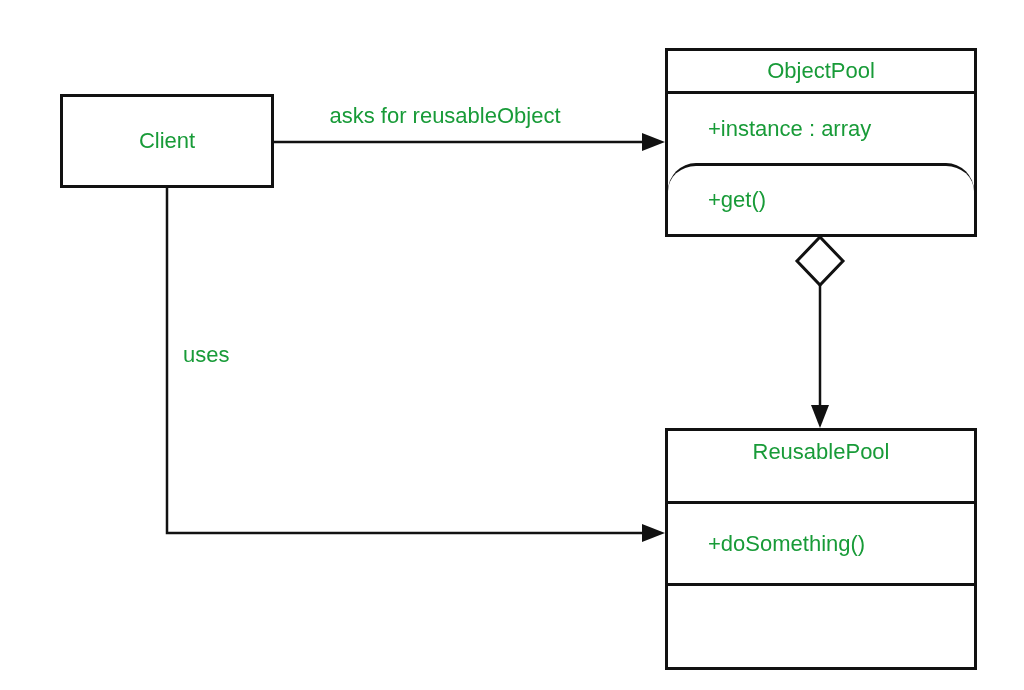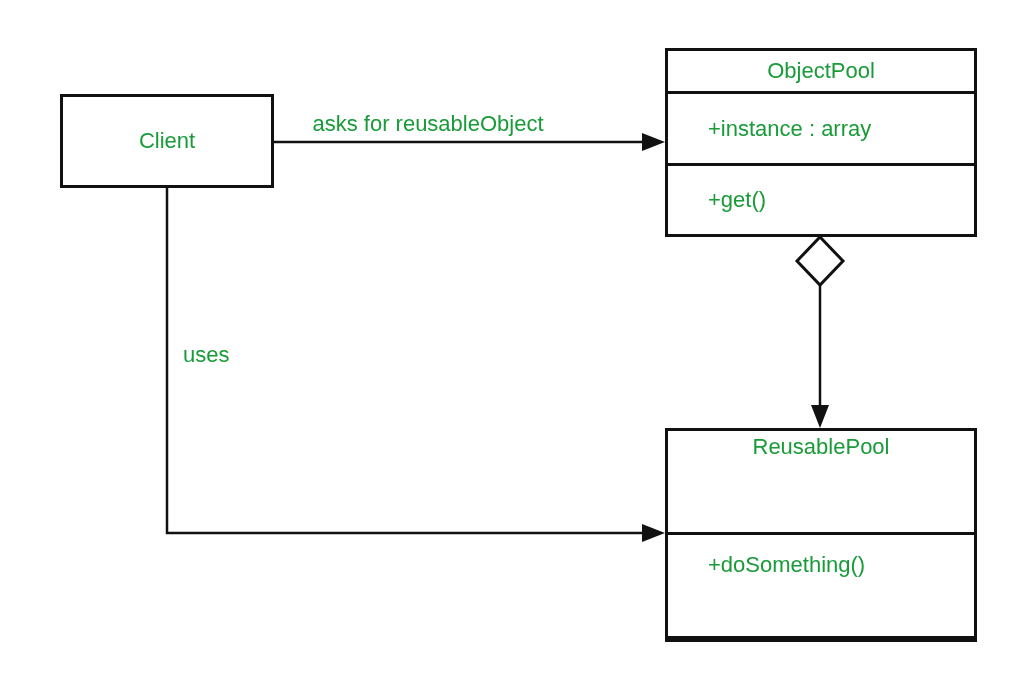--- a/index.html
+++ b/index.html
@@ -55,25 +55,24 @@
     height: 100%;
     font-size: 22px;
   }
   .edge-label {
     position: absolute;
     font-size: 22px;
     z-index: 1;
     white-space: nowrap;
   }
   #label-asks {
-    left: 263px;
+    left: 280px;
     top: 103px;
     width: 330px;
     text-align: center;
-    margin-top: 8px;
   }
   #label-uses {
     left: 183px;
     top: 342px;
   }
 </style>
 </head>
 <body>
 
 <div id="canvas" style="--accent: #189b38; --line: #111111; --bg: #ffffff;">
@@ -97,24 +96,24 @@
     </g>
   </svg>
 
   <div class="uml-box" style="left:60px; top:94px; width:214px; height:94px;">
     <div class="single-label">Client</div>
   </div>
 
   <div class="uml-box" style="left:665px; top:48px; width:312px; height:189px;">
     <div class="uml-title" style="height:40px;text-align:right;">ObjectPool</div>
     <div class="compartment" style="height:72px;">+instance : array</div>
-    <div class="compartment" style="flex:1;">+get()</div>
+    <div class="compartment" style="flex:1;border-radius:28px;">+get()</div>
   </div>
 
-  <div class="uml-box" style="left:665px; top:428px; width:312px; height:214px;gap:40px;">
+  <div class="uml-box" style="left:665px; top:428px; width:312px; height:242px;">
     <div class="uml-title" style="height:41px;">ReusablePool</div>
     <div class="compartment" style="height:82px;margin-top:29px;">+doSomething()</div>
     <div class="compartment" style="flex:1;"></div>
   </div>
 
   <div class="edge-label" id="label-asks">asks for reusableObject</div>
   <div class="edge-label" id="label-uses">uses</div>
 
 </div>
 

